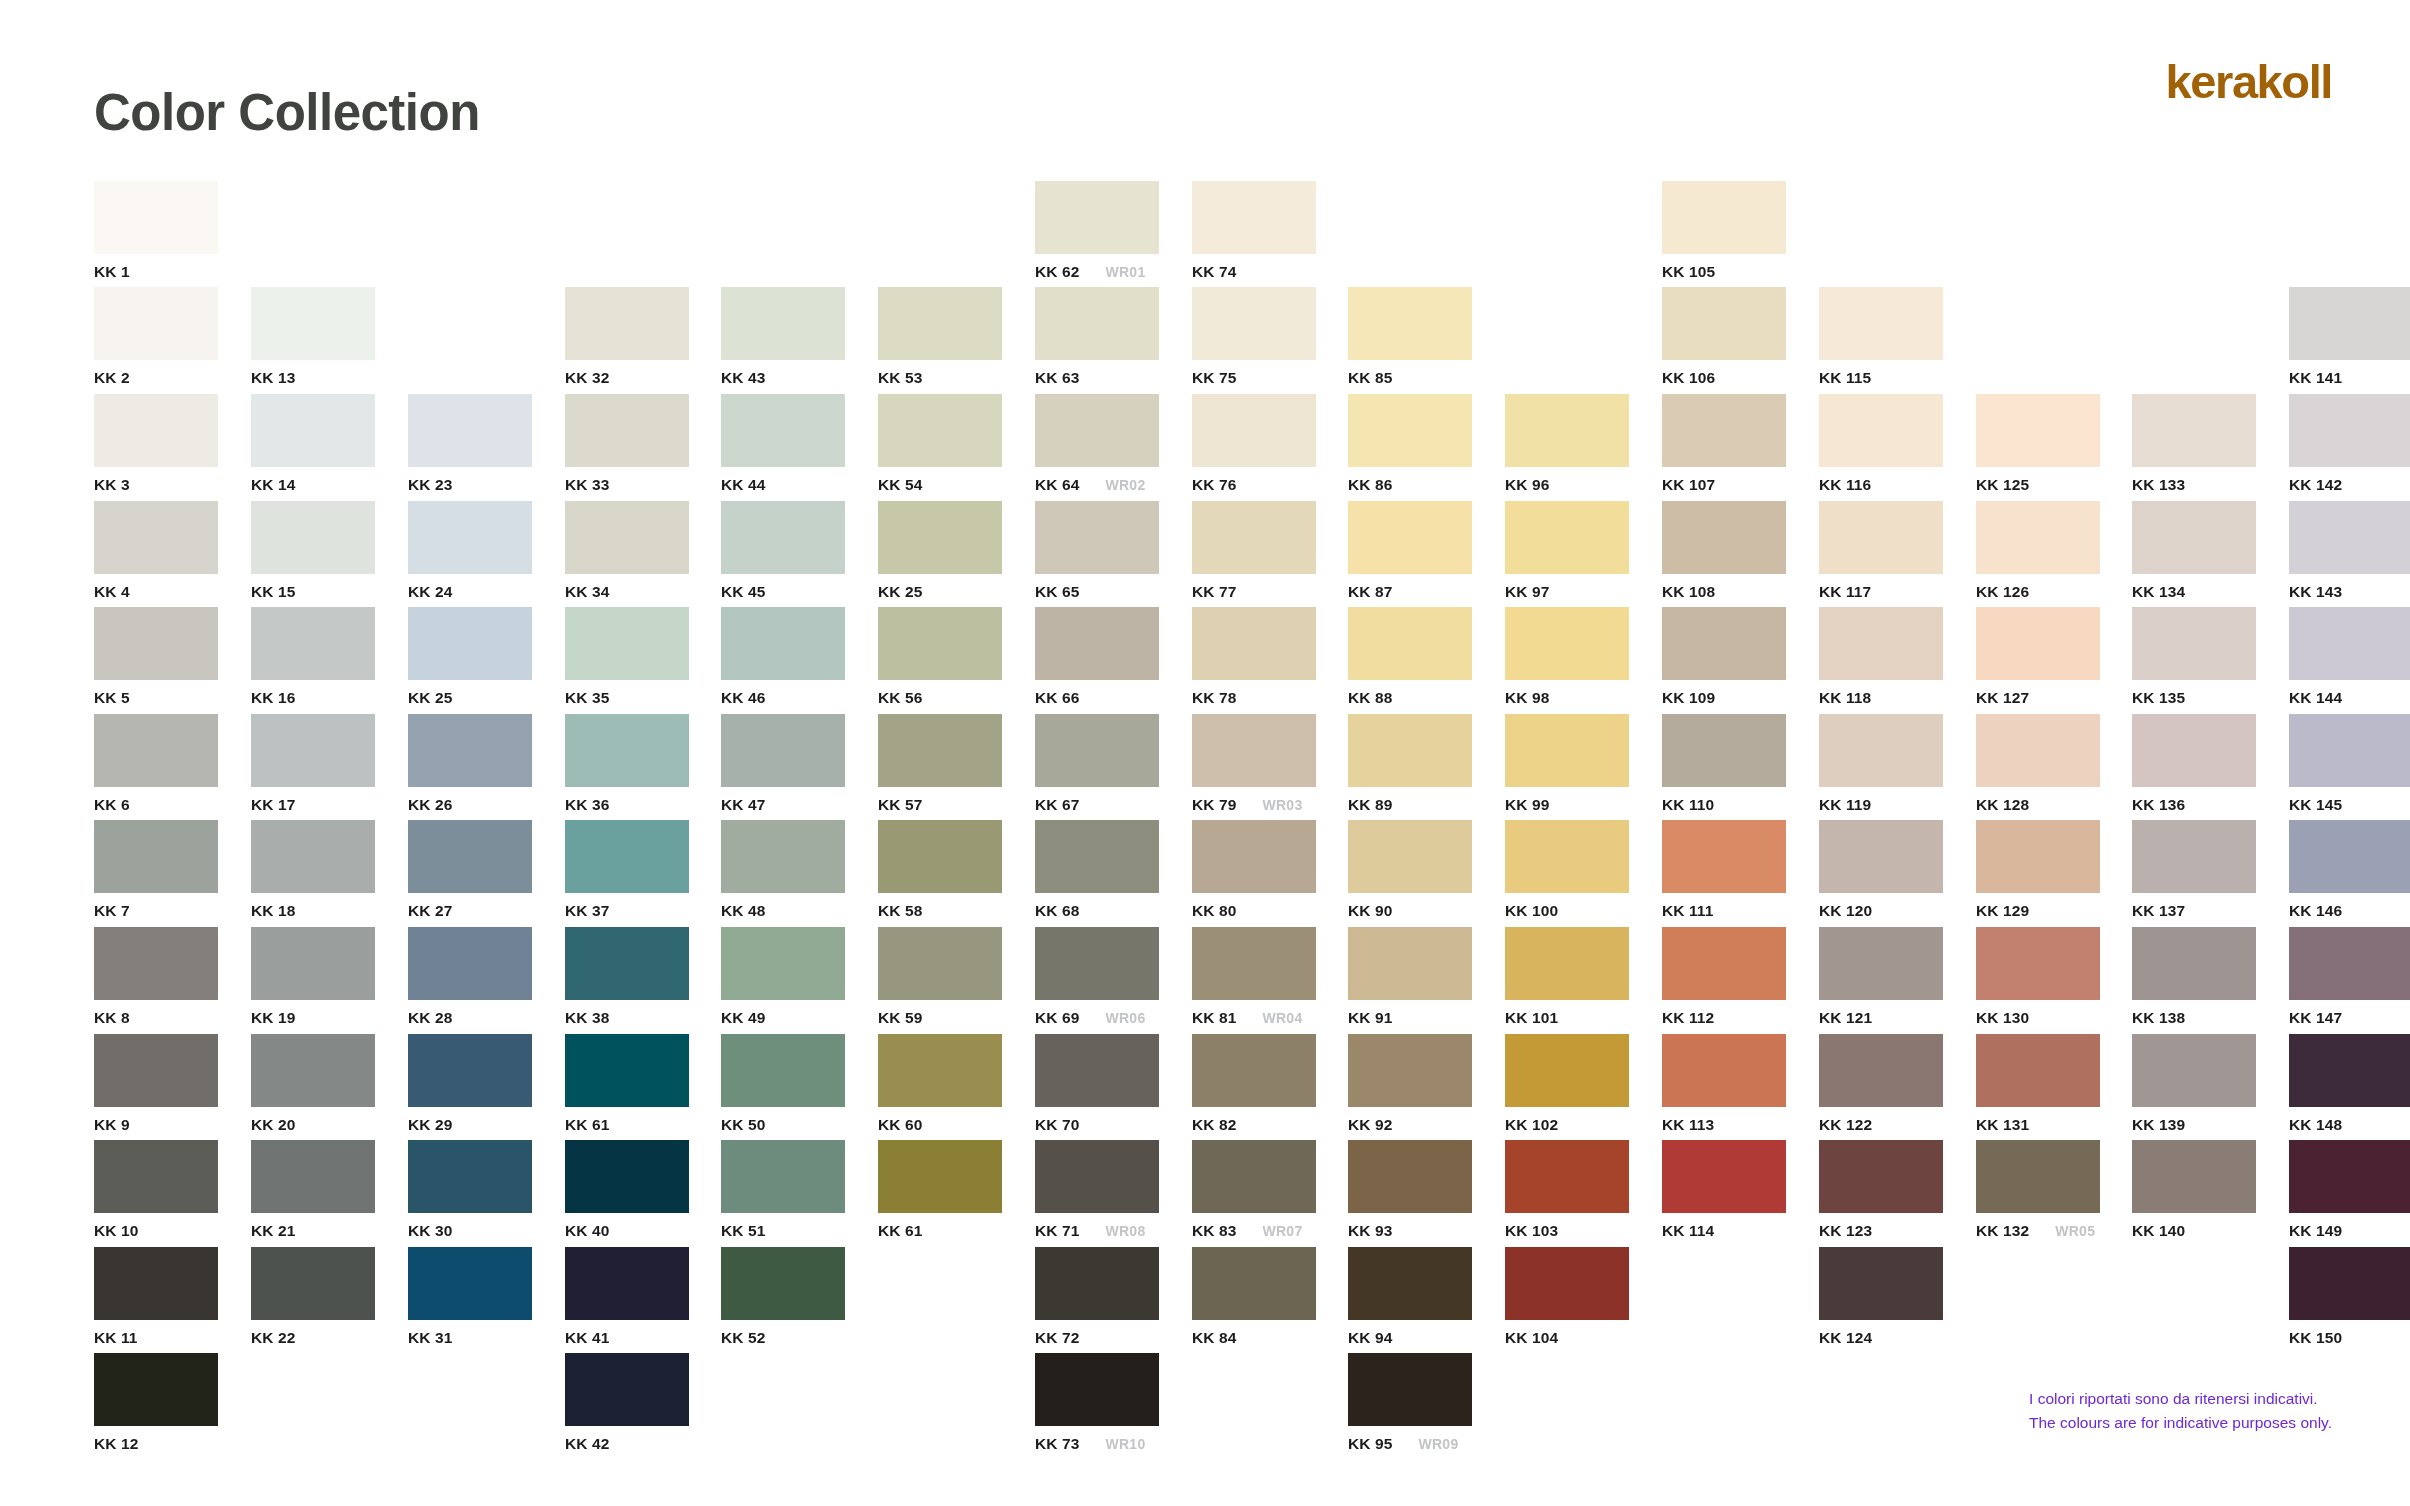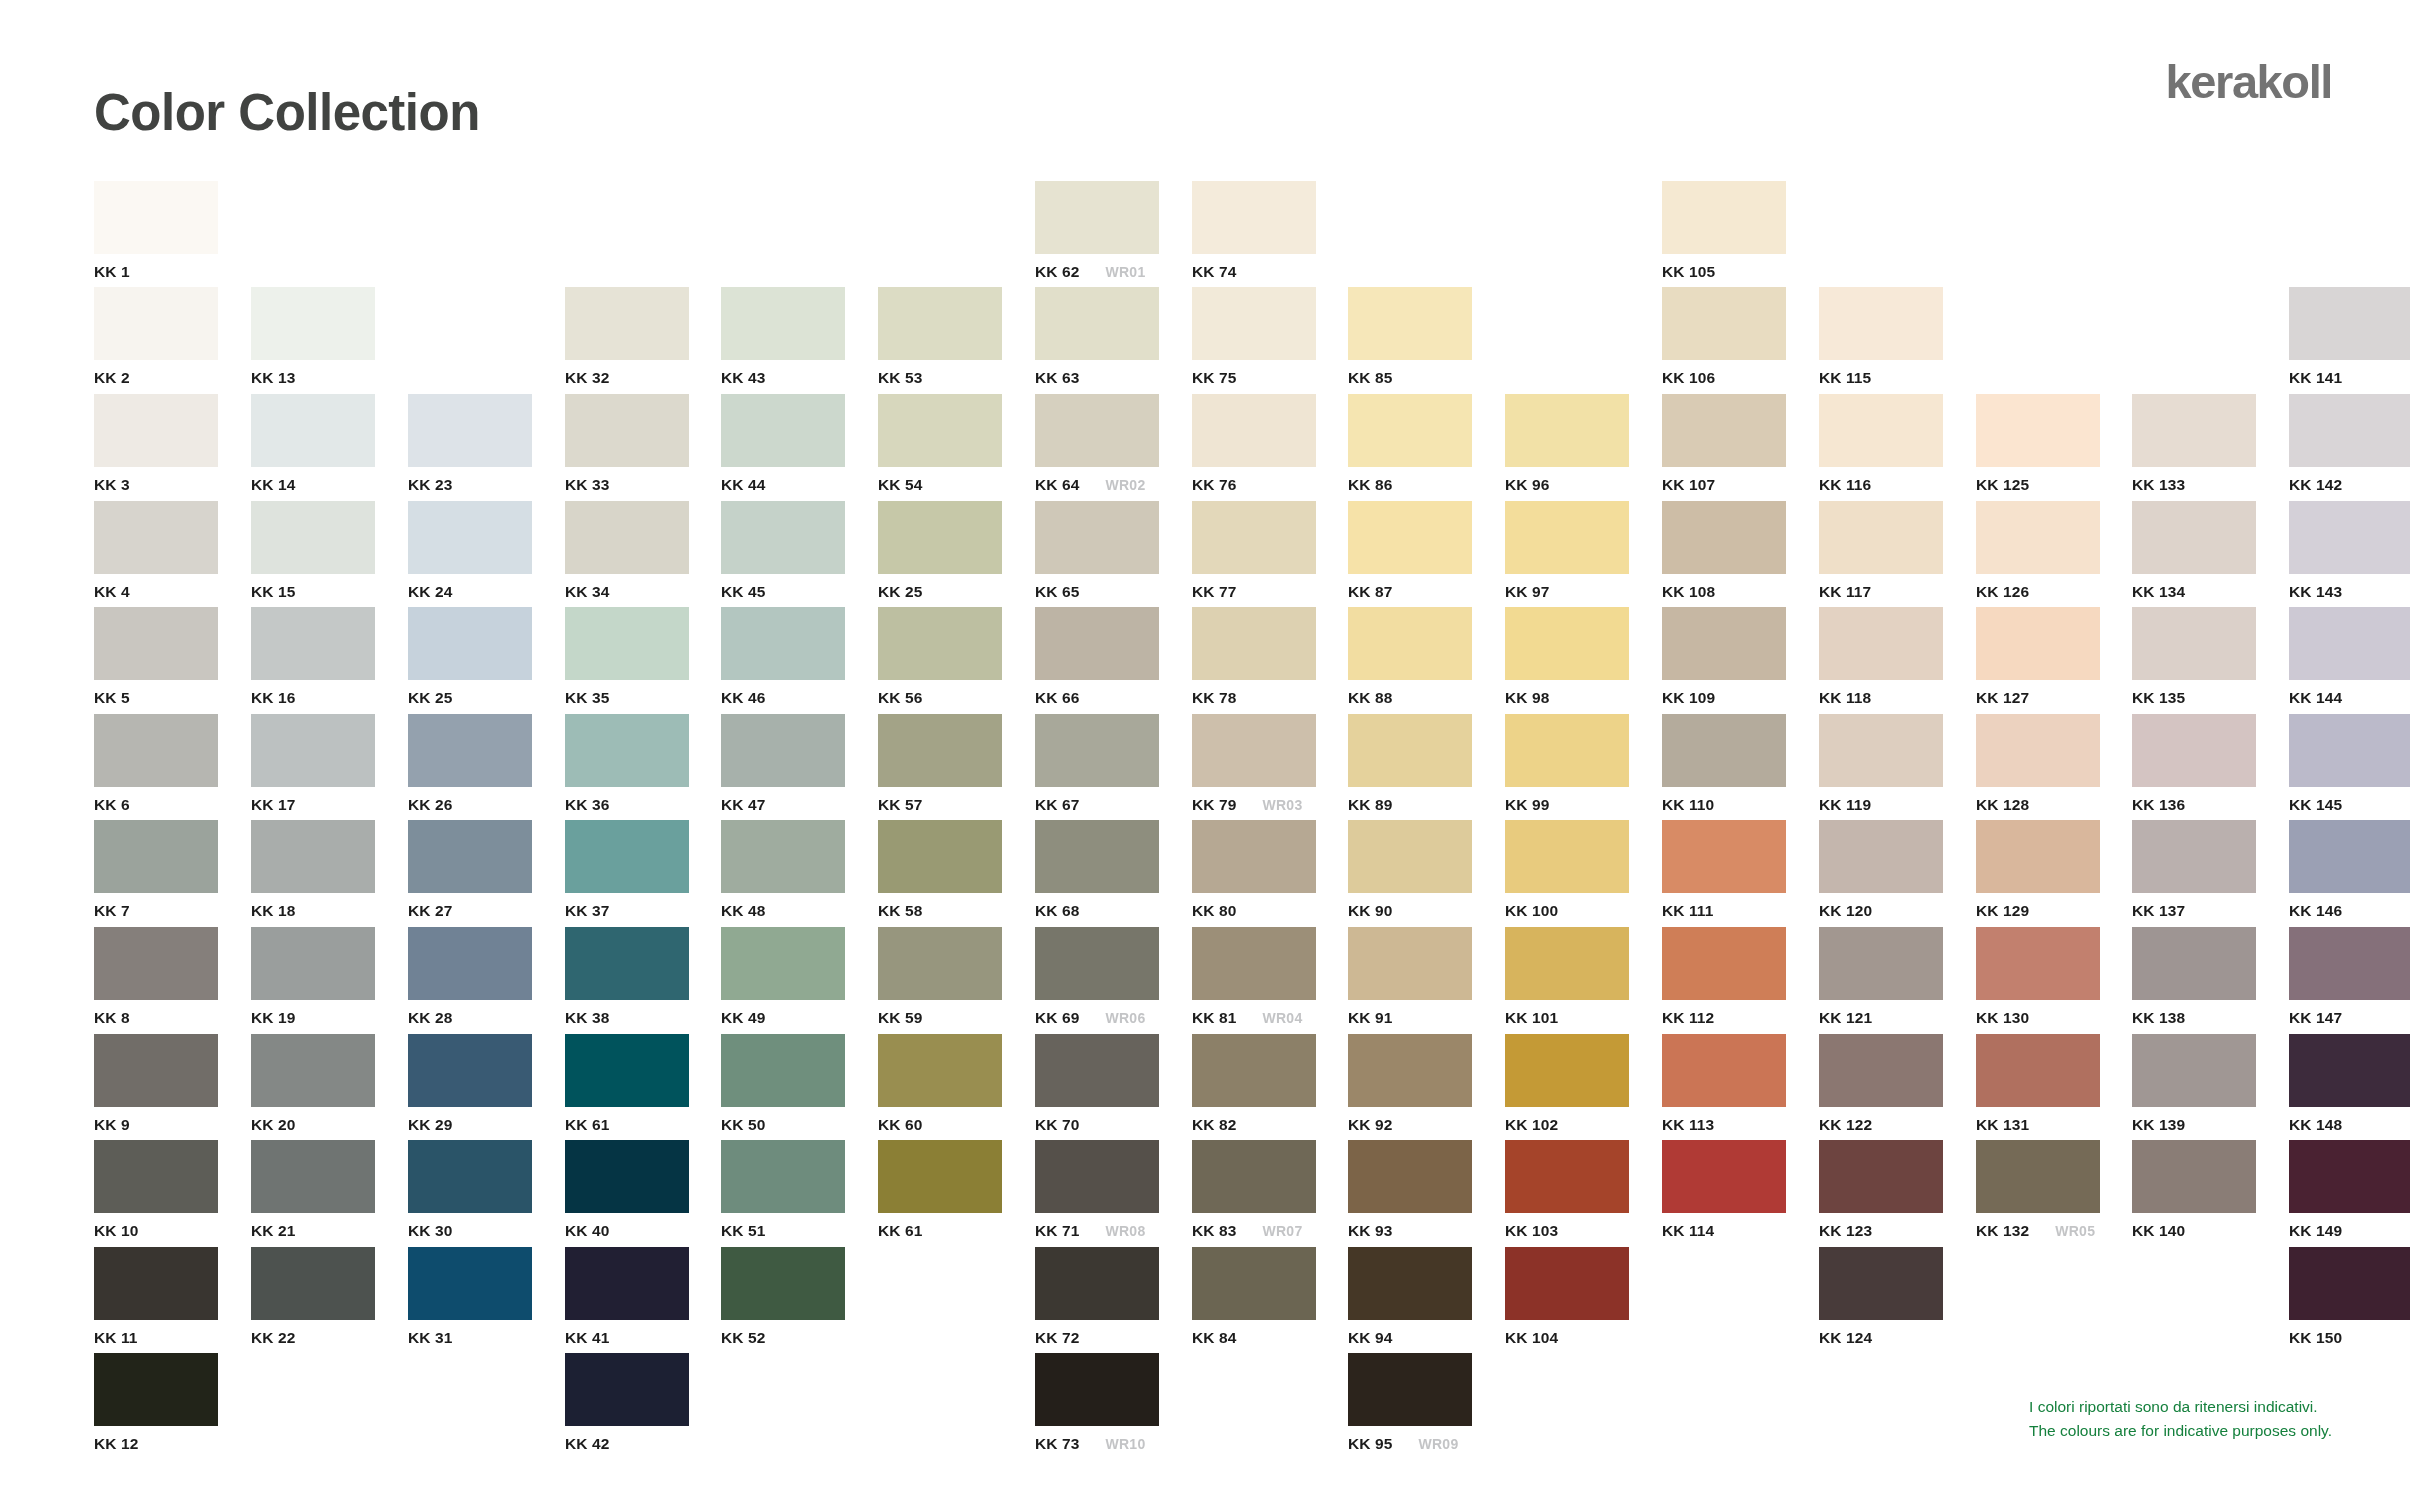--- a/index.html
+++ b/index.html
@@ -31,21 +31,21 @@
     letter-spacing: -0.5px;
     line-height: 1;
     white-space: nowrap;
   }
   .brand-logo {
     position: absolute;
     right: 79px;
     top: 58px;
     font-size: 47px;
     font-weight: bold;
-    color: #737373;
+    color: #a16207;
     letter-spacing: -1.4px;
     line-height: 1;
     white-space: nowrap;
   }
   .grid {
     position: absolute;
     left: 0;
     top: 0;
     width: 2411px;
     height: 1229px;
@@ -74,25 +74,25 @@
   .swatch-wr {
     font-size: 14px;
     font-weight: bold;
     color: #c3c4c6;
     margin-left: 26px;
     letter-spacing: 0.3px;
   }
   .disclaimer {
     position: absolute;
     right: 79px;
-    bottom: 64px;
+    bottom: 72px;
     text-align: left;
     font-size: 15.5px;
     line-height: 1.55;
-    color: #15803d;
+    color: #6d28d9;
     white-space: nowrap;
   }
   .disclaimer div { display: block; }
 </style>
 </head>
 <body>
 
 <div class="page">
 
   <h1 class="page-title">Color Collection</h1>

